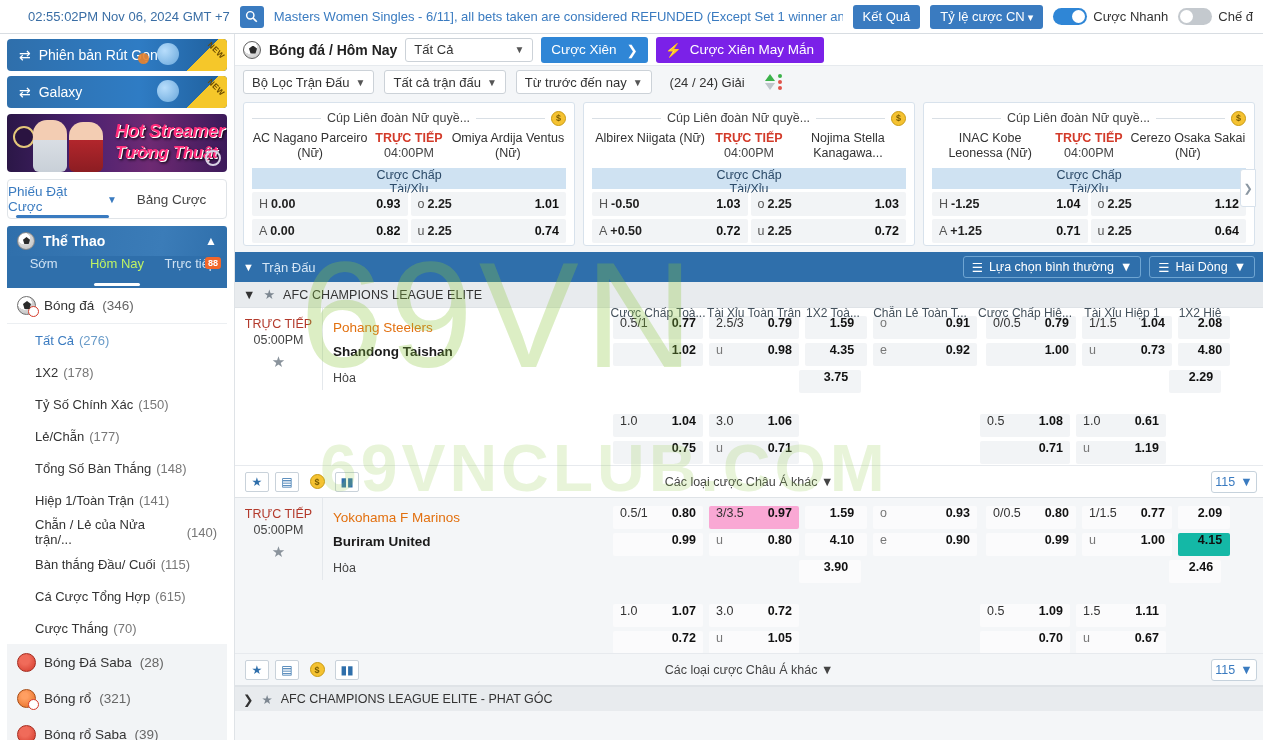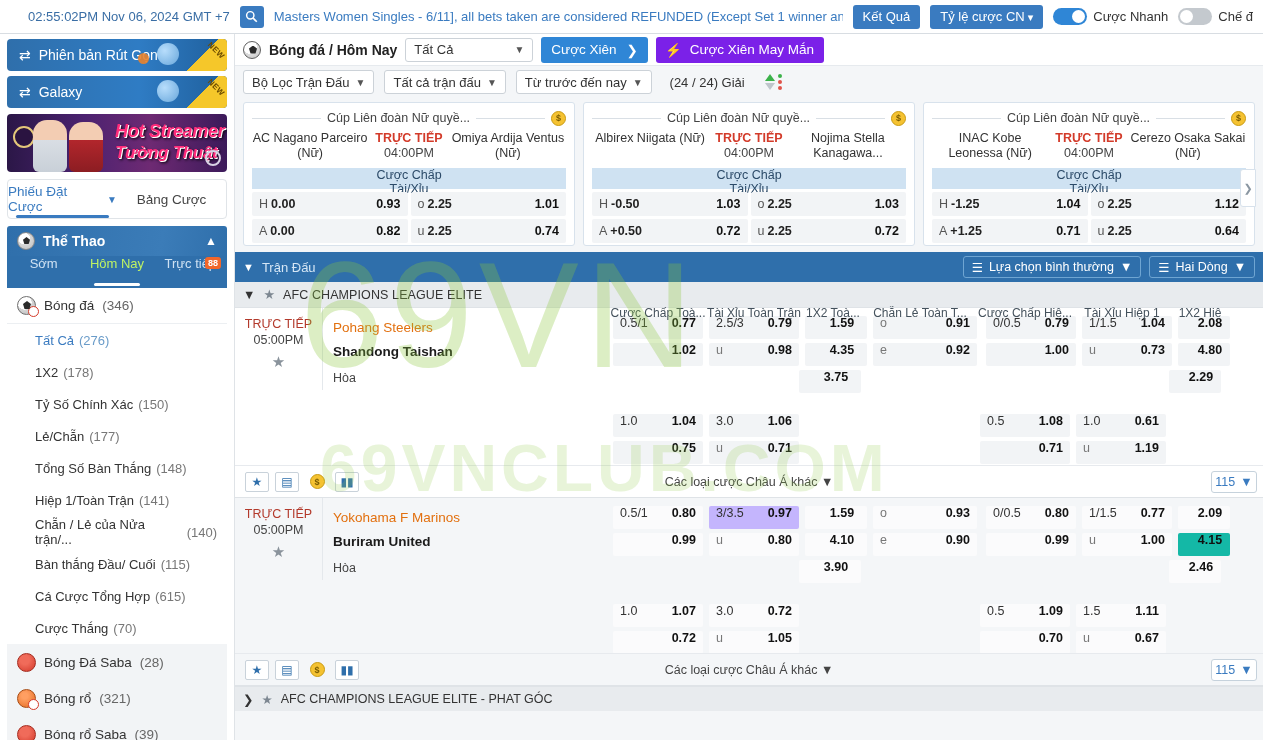--- a/index.html
+++ b/index.html
@@ -914,21 +914,21 @@
           <div class="draw">Hòa</div>
         </div>
       </div>
 
       <div class="odds-grid" style="top:6px">
         <div class="og-row">
           <div class="cellbox" style="width:90px;background:#fbfbfc">
             <span class="hc">0.5/1</span>
             <span class="od">0.80</span>
           </div>
-          <div class="cellbox" style="width:90px;background:#c4b5fd">
+          <div class="cellbox" style="width:90px;background:#f9a8d4">
             <span class="hc">3/3.5</span>
             <span class="od">0.97</span>
           </div>
           <div class="cellbox center" style="width:62px;background:#fbfbfc">
             <span class="od">1.59</span>
           </div>
           <div class="cellbox" style="width:104px;background:#fbfbfc">
             <span class="ou">o</span>
             <span class="od">0.93</span>
           </div>

